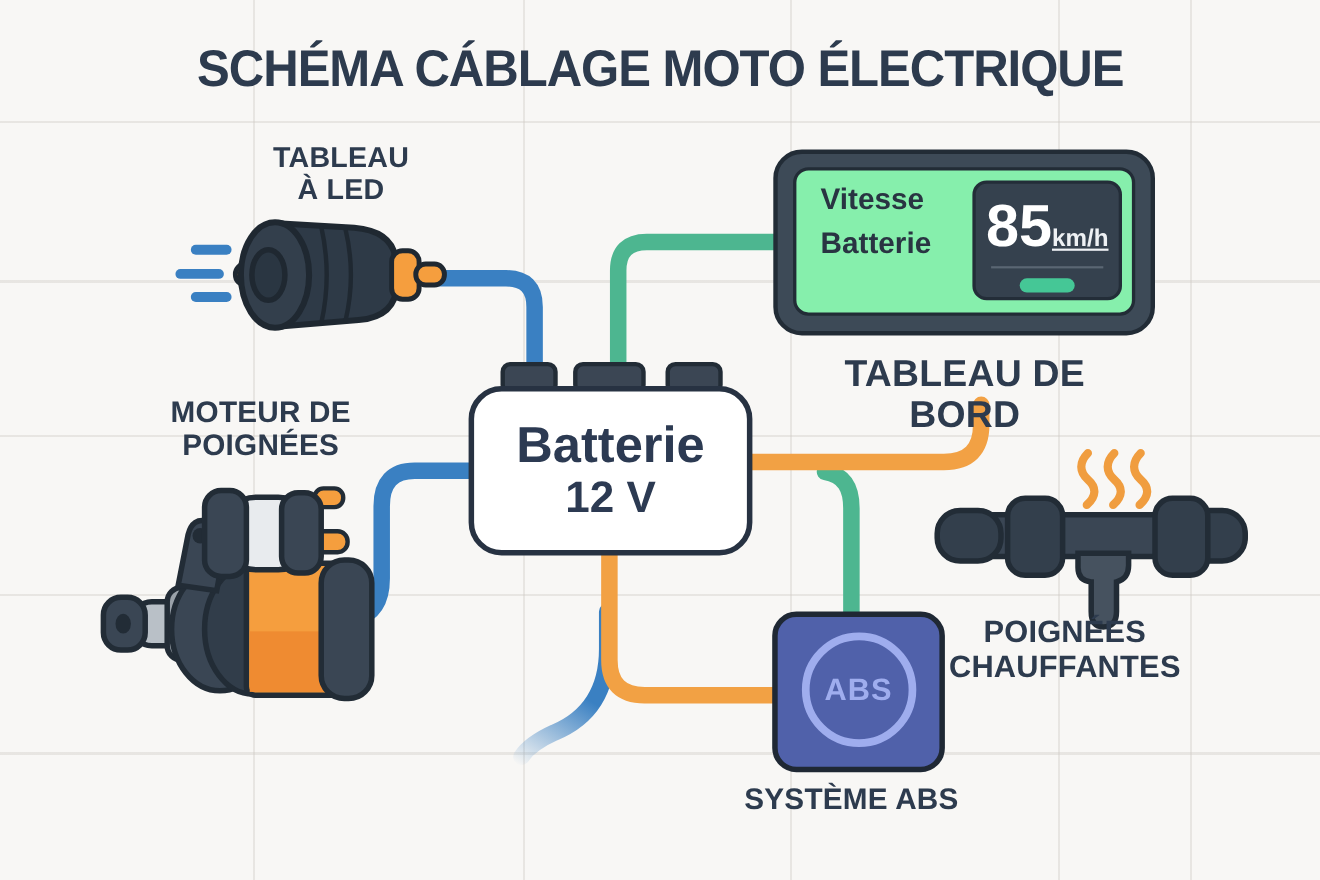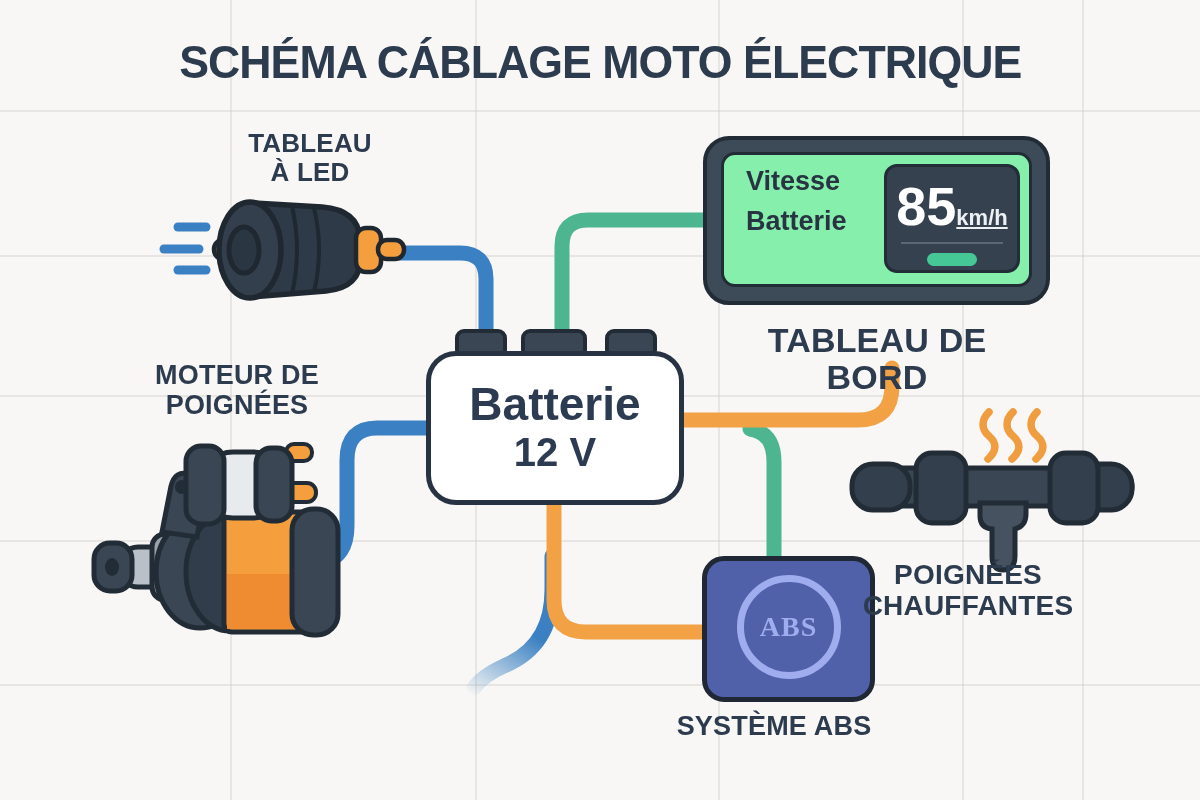--- a/index.html
+++ b/index.html
@@ -78,22 +78,22 @@
     background:var(--screen);border:3px solid #232d38;border-radius:13px;
   }
   .speed-row{display:flex;align-items:baseline;justify-content:center;gap:0;margin-top:12px;}
   .speed-val{font-size:54px;font-weight:bold;color:#ffffff;line-height:1;}
   .speed-unit{font-size:22px;font-weight:bold;color:#eef1f4;text-decoration:underline;}
   .screen-divider{height:2px;background:#5a6673;margin:9px 14px 0 14px;}
   .screen-pill{width:50px;height:13px;border-radius:7px;background:var(--pill);margin:9px auto 0 auto;}
 
   
   #abs-box{
-    position:absolute;left:702px;top:556px;width:173px;height:146px;z-index:3;
-    background:var(--abs-bg);border:5px solid #1f2834;border-radius:22px;box-sizing:border-box;font-family:Liberation Serif, serif;
+    position:absolute;left:702px;top:556px;width:157px;height:146px;z-index:3;
+    background:var(--abs-bg);border:5px solid #1f2834;border-radius:22px;box-sizing:border-box;
   }
   #abs-circle{
     width:90px;height:90px;border:7px solid var(--abs-accent);border-radius:50%;
     margin:14px auto 0 auto;display:flex;align-items:center;justify-content:center;
   }
   #abs-circle .abs-txt{font-size:28px;font-weight:bold;color:var(--abs-accent);letter-spacing:1px;}
 </style>
 </head>
 <body>
 

